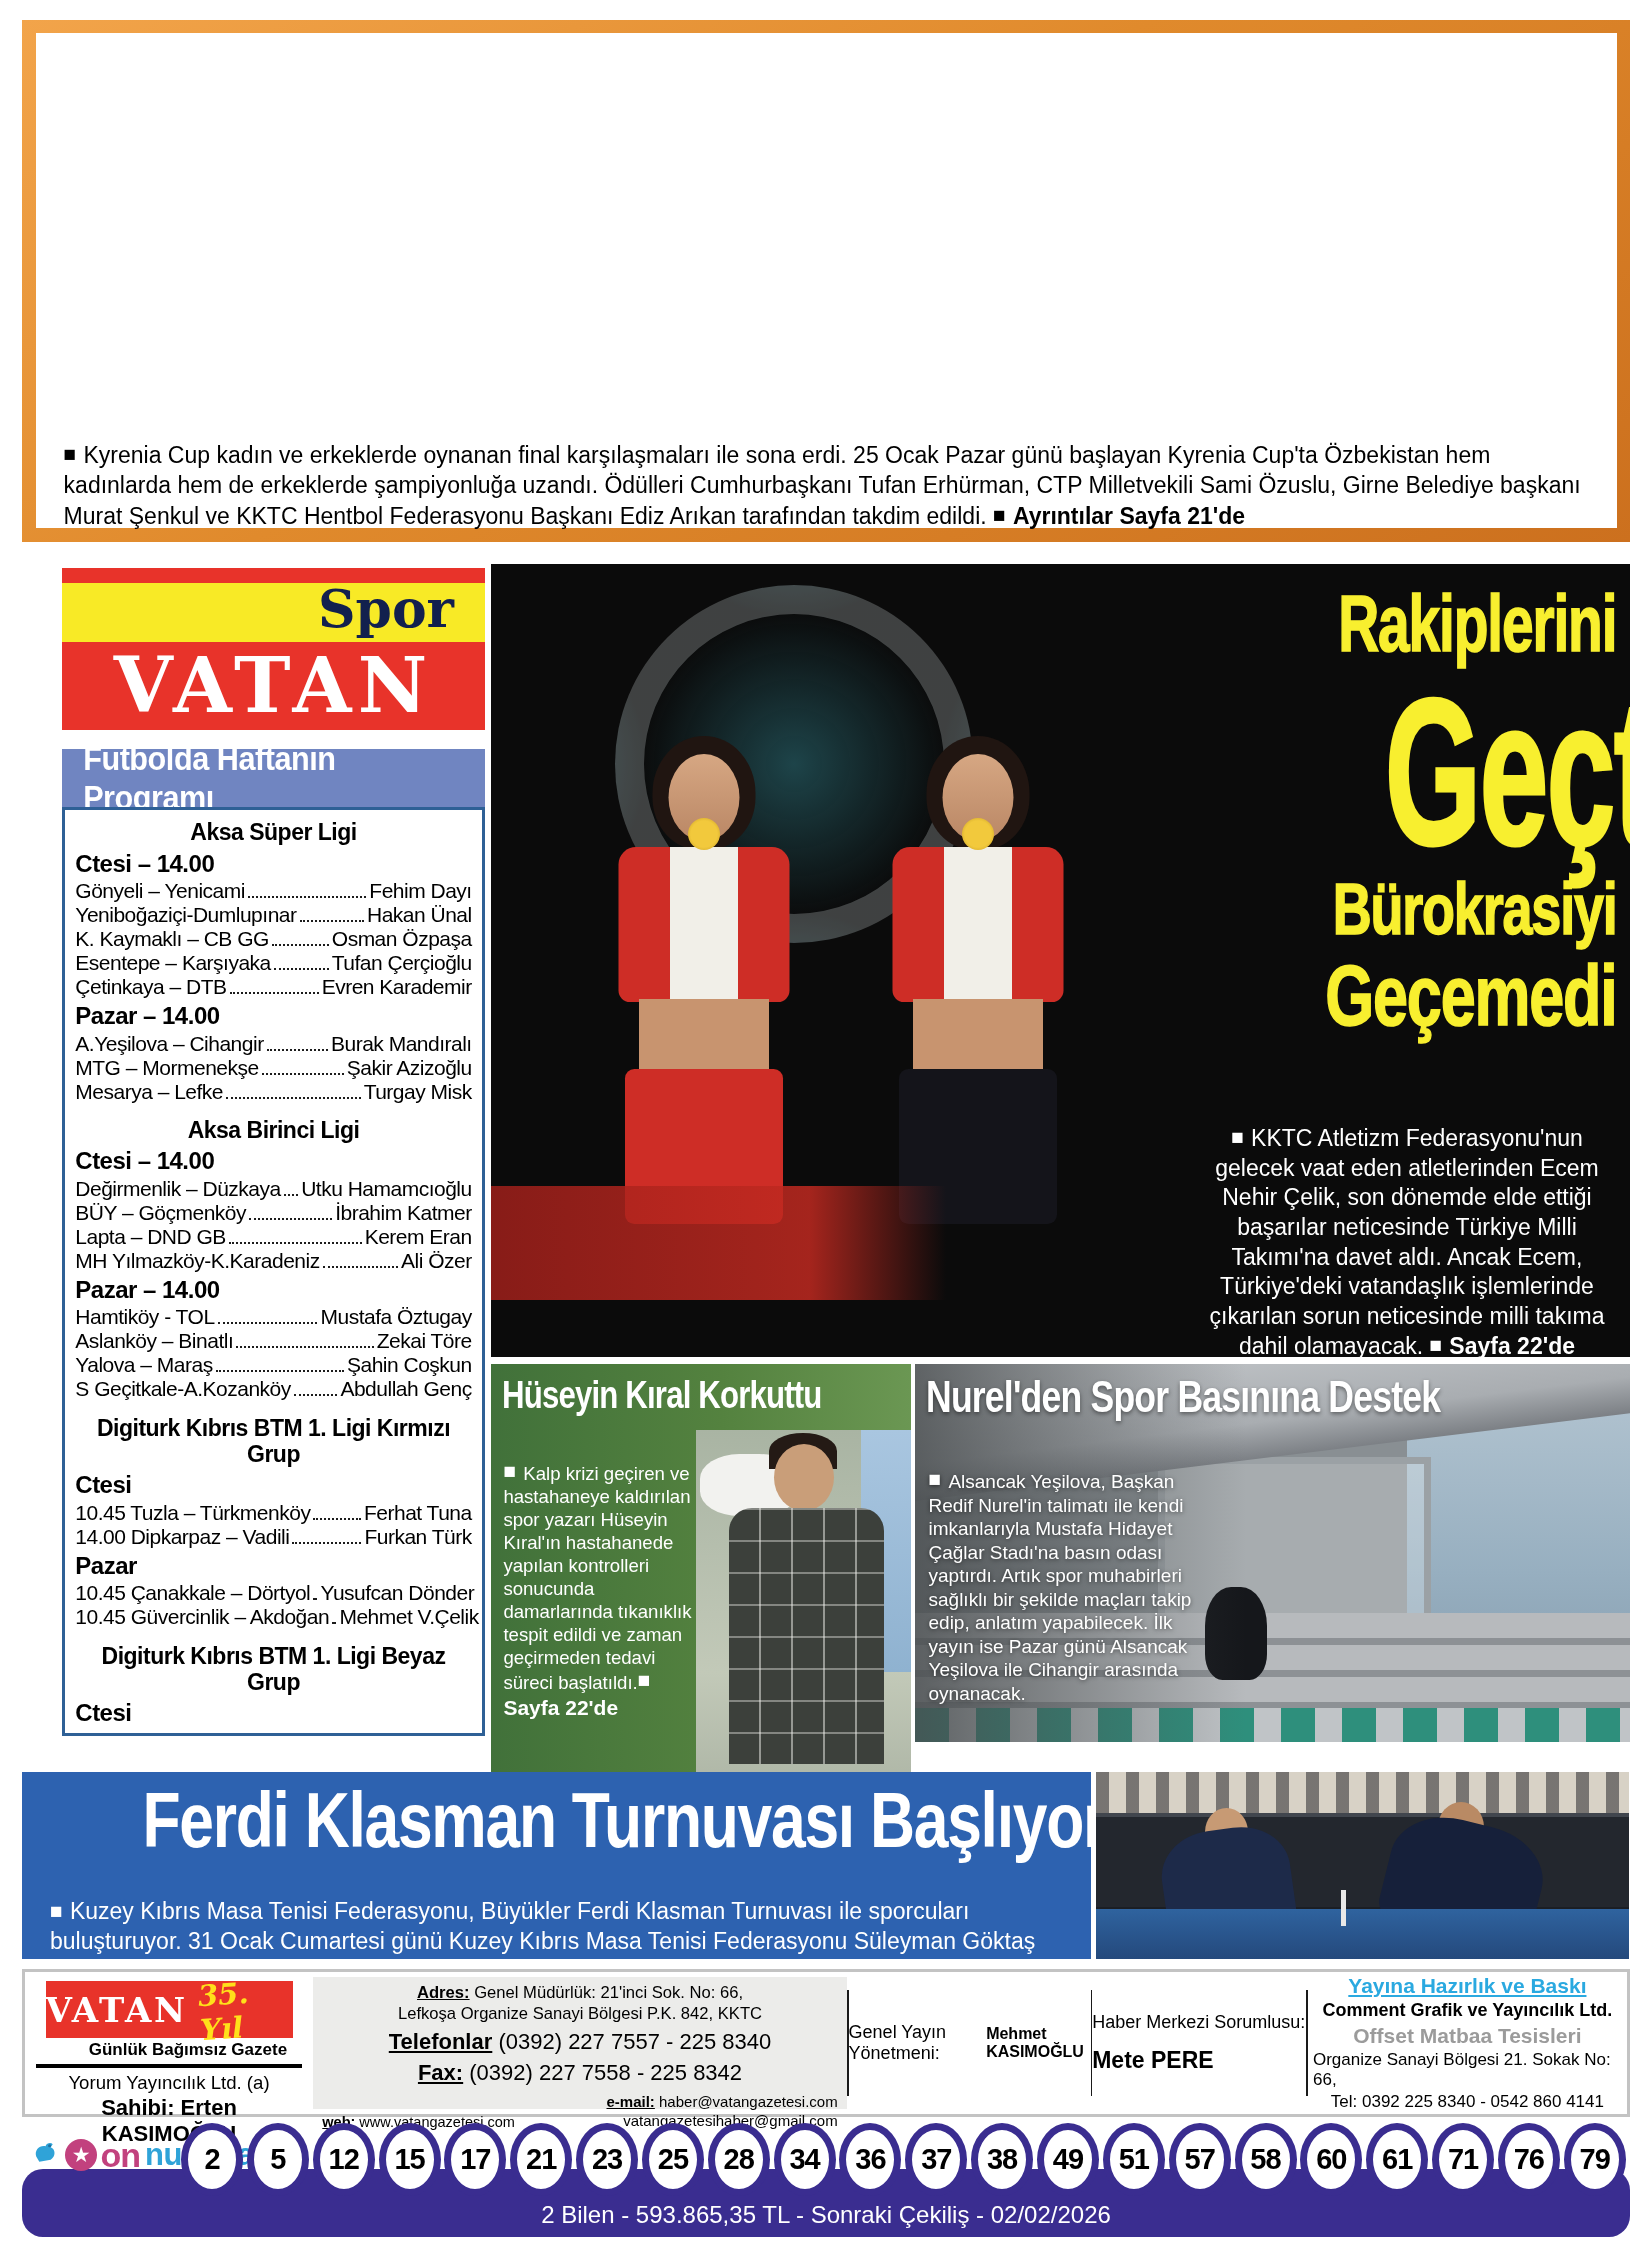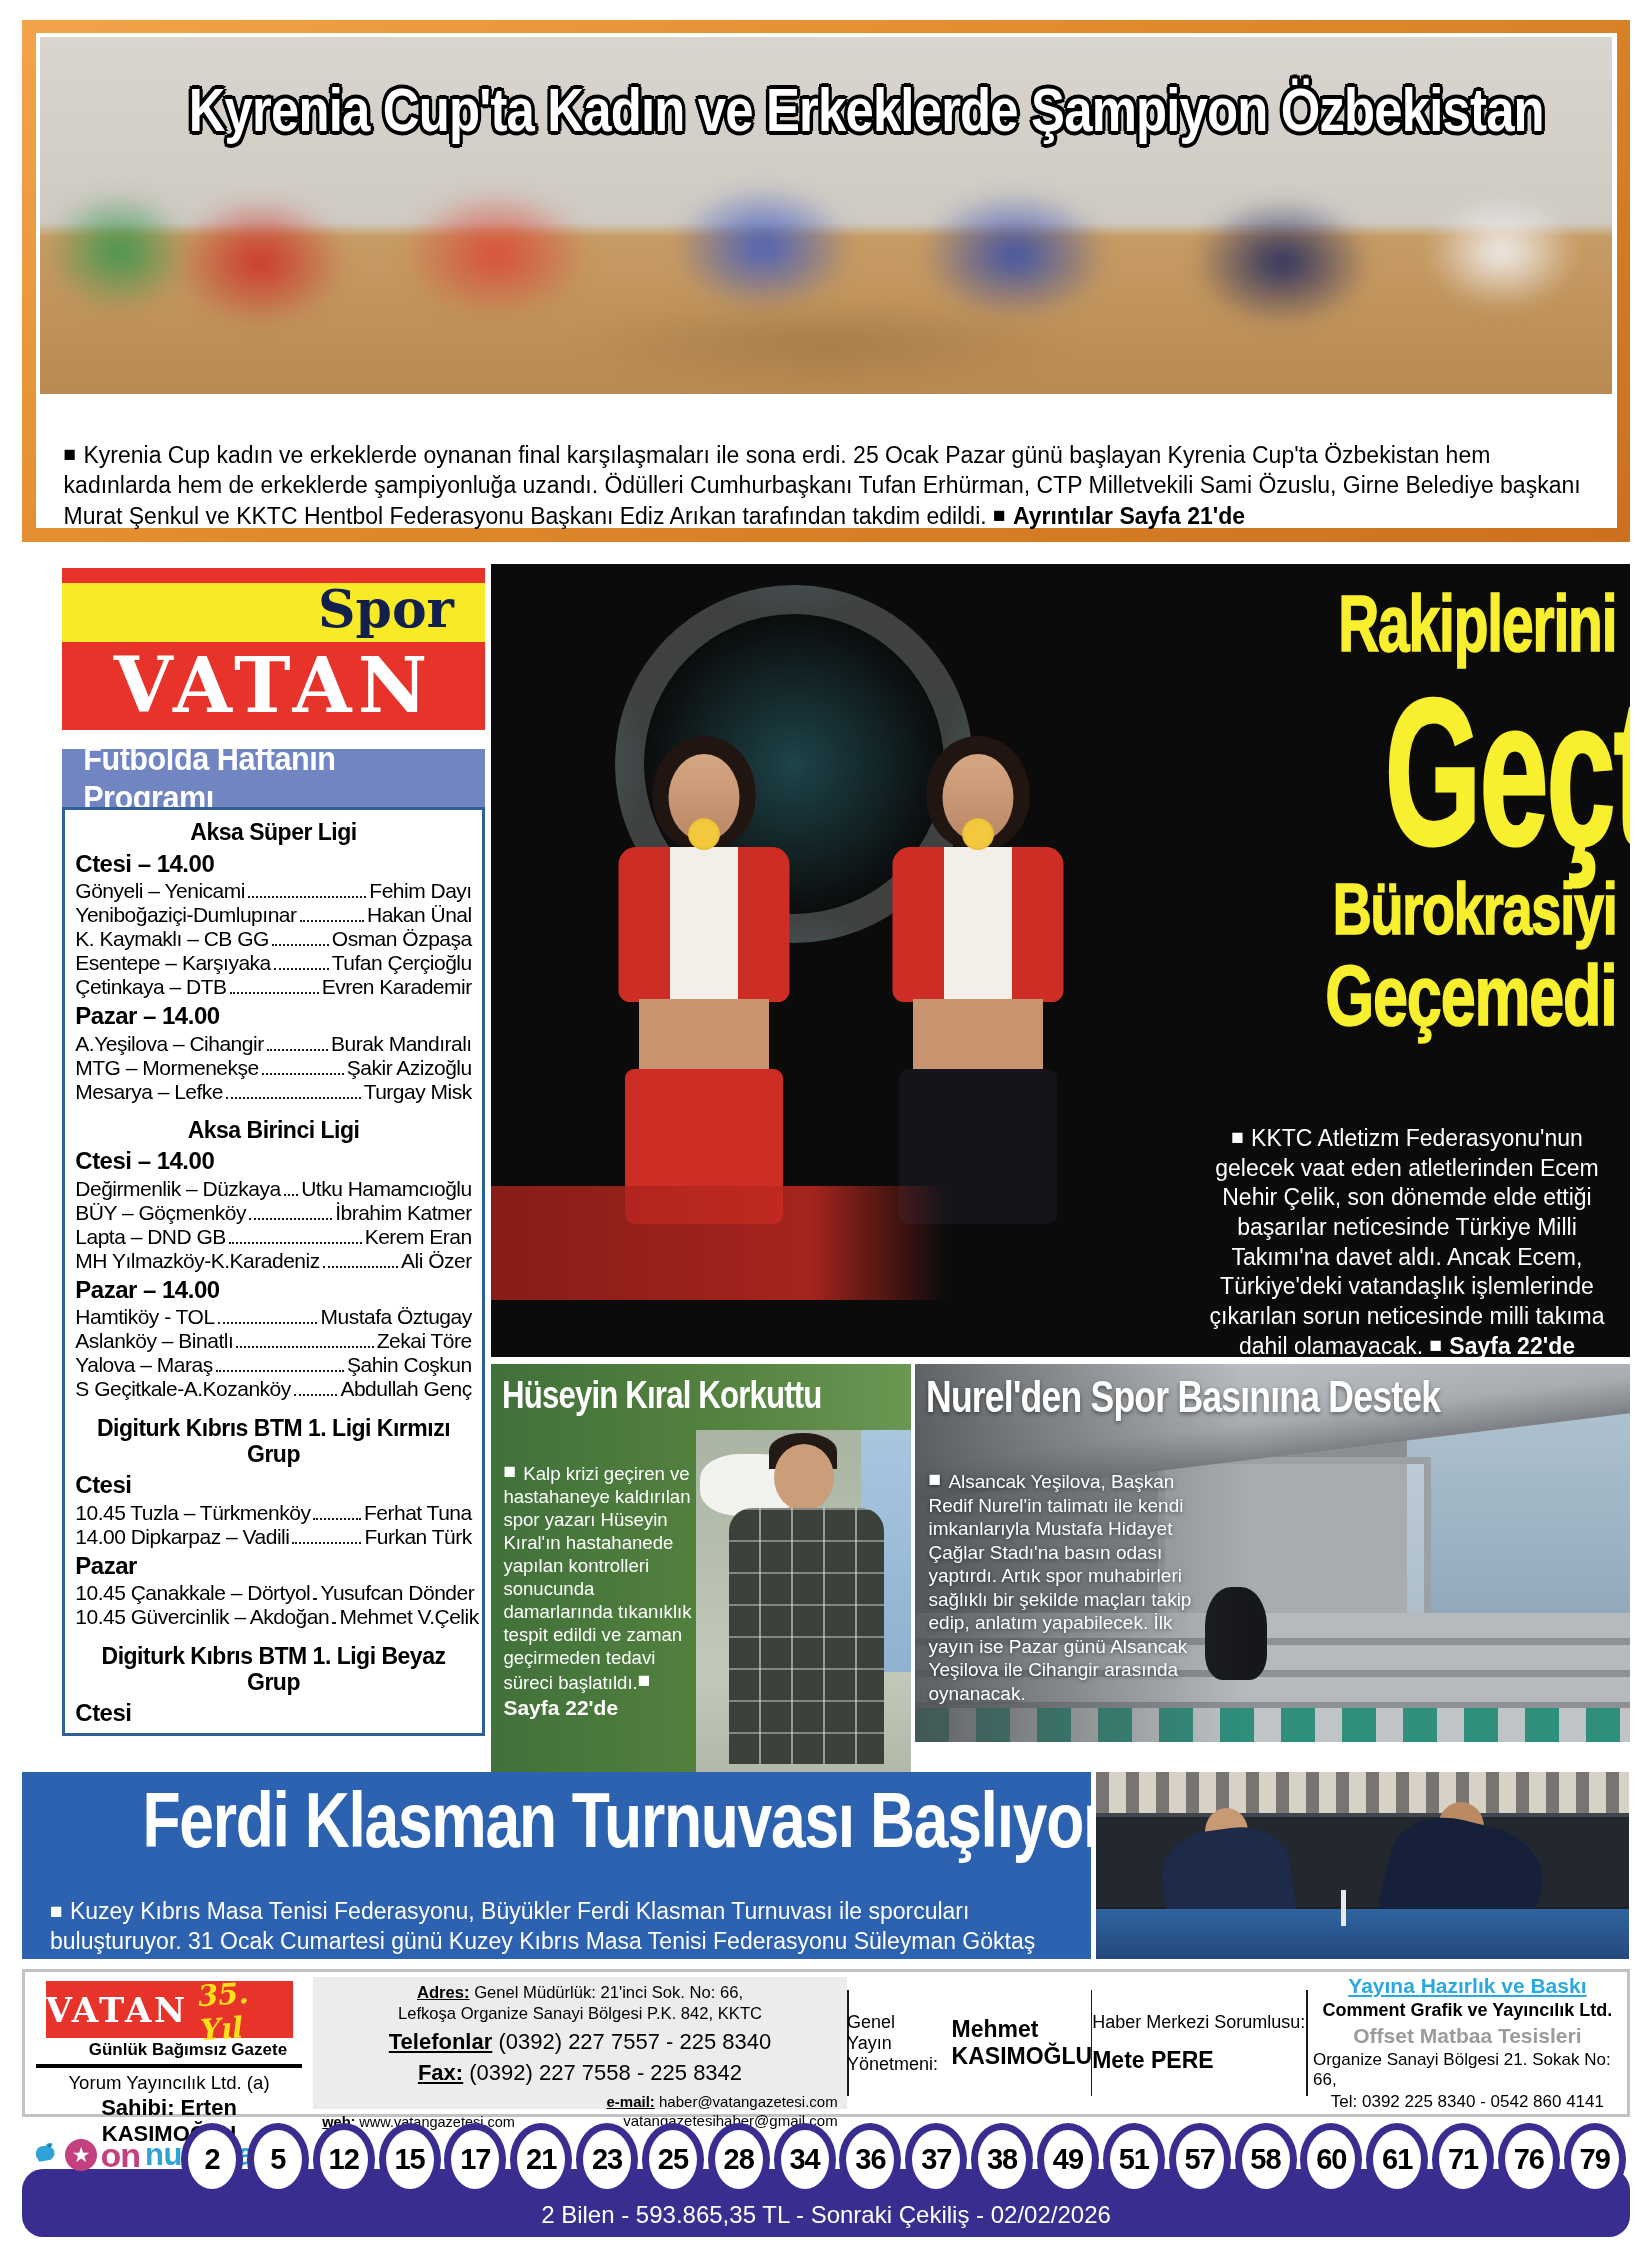--- a/index.html
+++ b/index.html
@@ -158,21 +158,21 @@
   .mpub{text-align:center;font-size:18.6px;margin-top:2.1px;}
   .mown{text-align:center;font-weight:700;font-size:22px;margin-top:1px;}
   .m2{width:534px;background:#ececea;margin:5.2px 0;padding:6.2px 9.3px;box-sizing:border-box;
       font-size:16.6px;line-height:1.25;text-align:center;}
   .m2 .big{font-size:22px;margin-top:3.1px;}
   .m2 b.u{text-decoration:underline;}
   .m2 .webrow{display:flex;justify-content:space-between;align-items:flex-end;margin-top:7.2px;font-size:14.5px;text-align:left;}
   .m2 .emails{text-align:right;font-size:15px;}
   .vsep{width:1.6px;background:#1a1a1a;margin:17.6px 0;}
   .m3{width:242px;display:flex;flex-direction:row;align-items:center;justify-content:center;gap:13.5px;}
-  .m3 .lab{font-size:18px;} .m3 .nam{font-weight:700;font-size:23px;}
+  .m3 .lab{font-size:18px;} .m3 .nam{font-weight:700;font-size:16px;}
   .m4{width:214px;display:flex;flex-direction:column;justify-content:center;gap:13.5px;}
   .m4 .lab{font-size:18px;} .m4 .nam{font-weight:700;font-size:23px;}
   .m5{flex:1;display:flex;flex-direction:column;align-items:center;justify-content:center;gap:2.1px;padding:0 5.2px;}
   .m5 .p1{color:#2aa9e0;font-weight:700;font-size:21px;text-decoration:underline;}
   .m5 .p2{font-weight:700;font-size:18px;}
   .m5 .p3{font-weight:700;font-size:21px;color:#9b9b9b;}
   .m5 .p4,.m5 .p5{font-size:17px;}
 
   
   .lotto{position:absolute;left:22px;top:2120px;width:1608px;height:124px;}
@@ -190,26 +190,20 @@
         display:flex;align-items:center;justify-content:center;box-sizing:border-box;}
   .ball i{font-style:normal;font-weight:700;font-size:29px;letter-spacing:-1px;}
 </style>
 </head>
 <body>
 
 <div class="page">
 
   <section class="topstory">
     <div class="ts-in">
-      <div class="ts-photo">
-        <div class="ts-blobs"></div>
-        <div class="ts-head">
-          <span class="sqz oc">Kyrenia Cup'ta Kadın ve Erkeklerde Şampiyon Özbekistan</span>
-        </div>
-      </div>
       <p class="ts-cap"><span class="sq">■</span><span>Kyrenia Cup kadın ve erkeklerde oynanan final karşılaşmaları ile sona erdi. 25 Ocak Pazar günü başlayan Kyrenia Cup'ta Özbekistan hem kadınlarda hem de erkeklerde şampiyonluğa uzandı. Ödülleri Cumhurbaşkanı Tufan Erhürman, CTP Milletvekili Sami Özuslu, Girne Belediye başkanı Murat Şenkul ve KKTC Hentbol Federasyonu Başkanı Ediz Arıkan tarafından takdim edildi.</span> <span class="sq">■</span><b>Ayrıntılar Sayfa 21'de</b></p>
     </div>
   </section>
 
   <div class="slogo">
     <div class="strip"></div>
     <div class="yellow">
       <span>Spor</span>
     </div>
     <div class="red">

